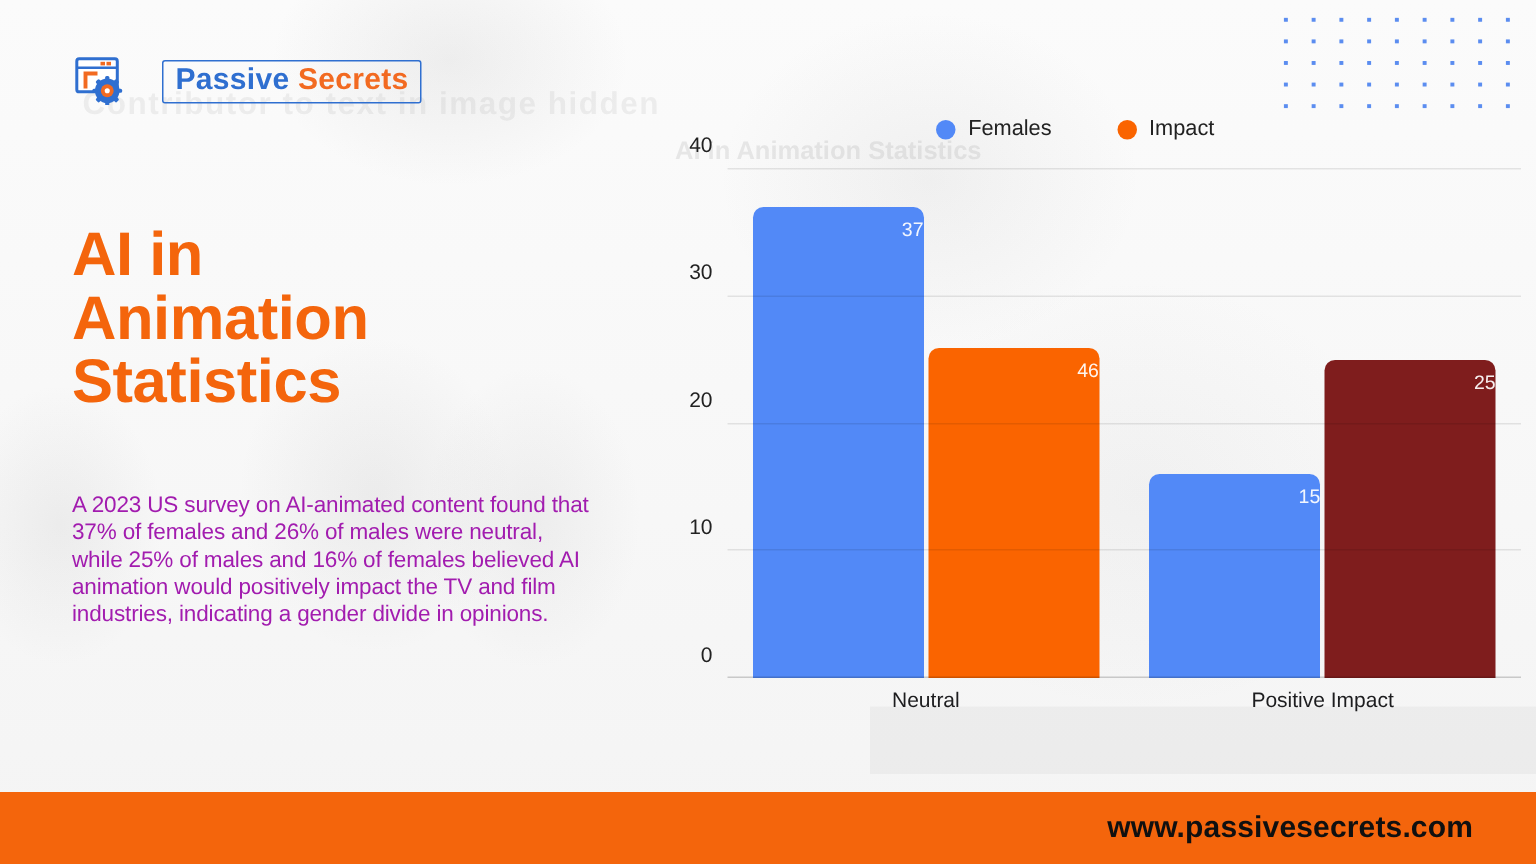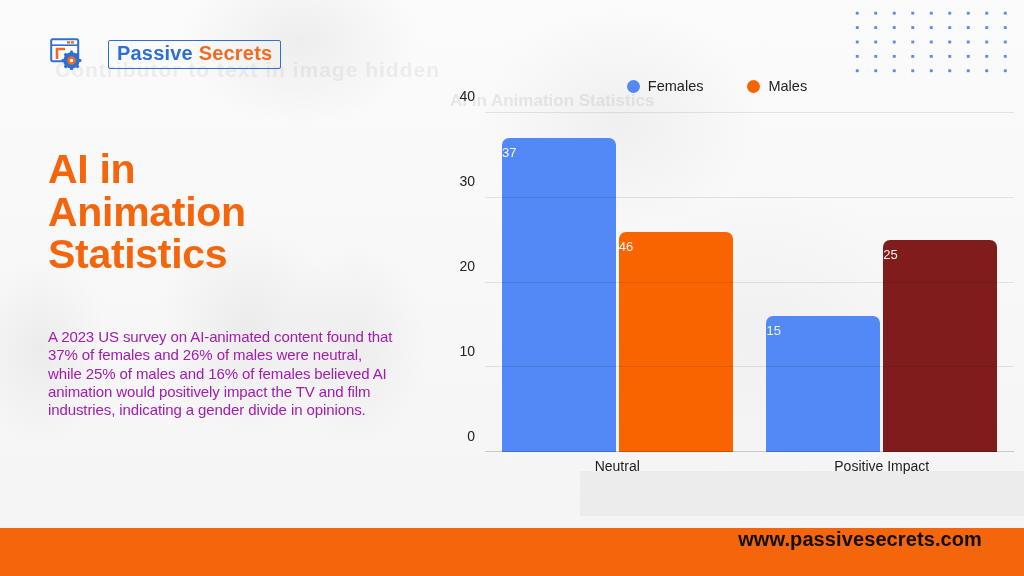--- a/index.html
+++ b/index.html
@@ -87,39 +87,39 @@
     position:absolute; right:100%; margin-right:10px;
     transform:translateY(-50%);
     font-size:14px; color:#222; white-space:nowrap;
   }
   .bars{ position:absolute; inset:0; }
   .bar{
     position:absolute; bottom:0;
     border-radius:7px 7px 0 0;
   }
   .bar-value{
-    position:absolute; top:7px; left:0; right:0; text-align:left;
+    position:absolute; top:7px; left:0; right:0; text-align:right;
     font-size:13px; color:#ffffff; opacity:.93;
   }
   .xlabels{
     position:absolute; left:75px; right:10px; bottom:36px; height:22px;
   }
   .xlabel{
     position:absolute; transform:translateX(-50%);
     font-size:14px; color:#1d1d1f; white-space:nowrap;
   }
   .gray-panel{
     position:absolute; left:170px; top:405px; width:444px; height:45px;
     background:rgba(0,0,0,.035); pointer-events:none;
   }
 
   
   .footer{
     position:absolute; left:0; bottom:0; width:1024px; height:48px;
-    background:#f4650c; display:flex; justify-content:flex-end;
+    background:#f4650c; display:flex; align-items:center; justify-content:flex-end;
   }
   .footer-url{
     color:#101010; font-size:20px; font-weight:600; letter-spacing:.1px;
     margin-right:42px;
   }
 </style>
 </head>
 <body>
 
 <div class="bg-ghost"></div>
@@ -166,21 +166,21 @@
 <div class="chart-wrap">
   <div class="chart-ghost-title">AI in Animation Statistics</div>
 
   <div class="legend">
     <div class="legend-item">
       <span class="legend-dot" style="background: rgb(82, 137, 247);"></span>
       <span class="legend-label">Females</span>
     </div>
     <div class="legend-item">
       <span class="legend-dot" style="background: rgb(250, 100, 0);"></span>
-      <span class="legend-label">Males</span>
+      <span class="legend-label">Impact</span>
     </div>
   </div>
 
   <div class="gray-panel"></div>
 
   <div class="plot" id="plot">
     <div class="bars" id="bars">
         <div class="bar" style="left: 3.2%; width: 21.5%; height: 92.5%; background: rgb(82, 137, 247);">
           <span class="bar-value">37</span>
         </div>

